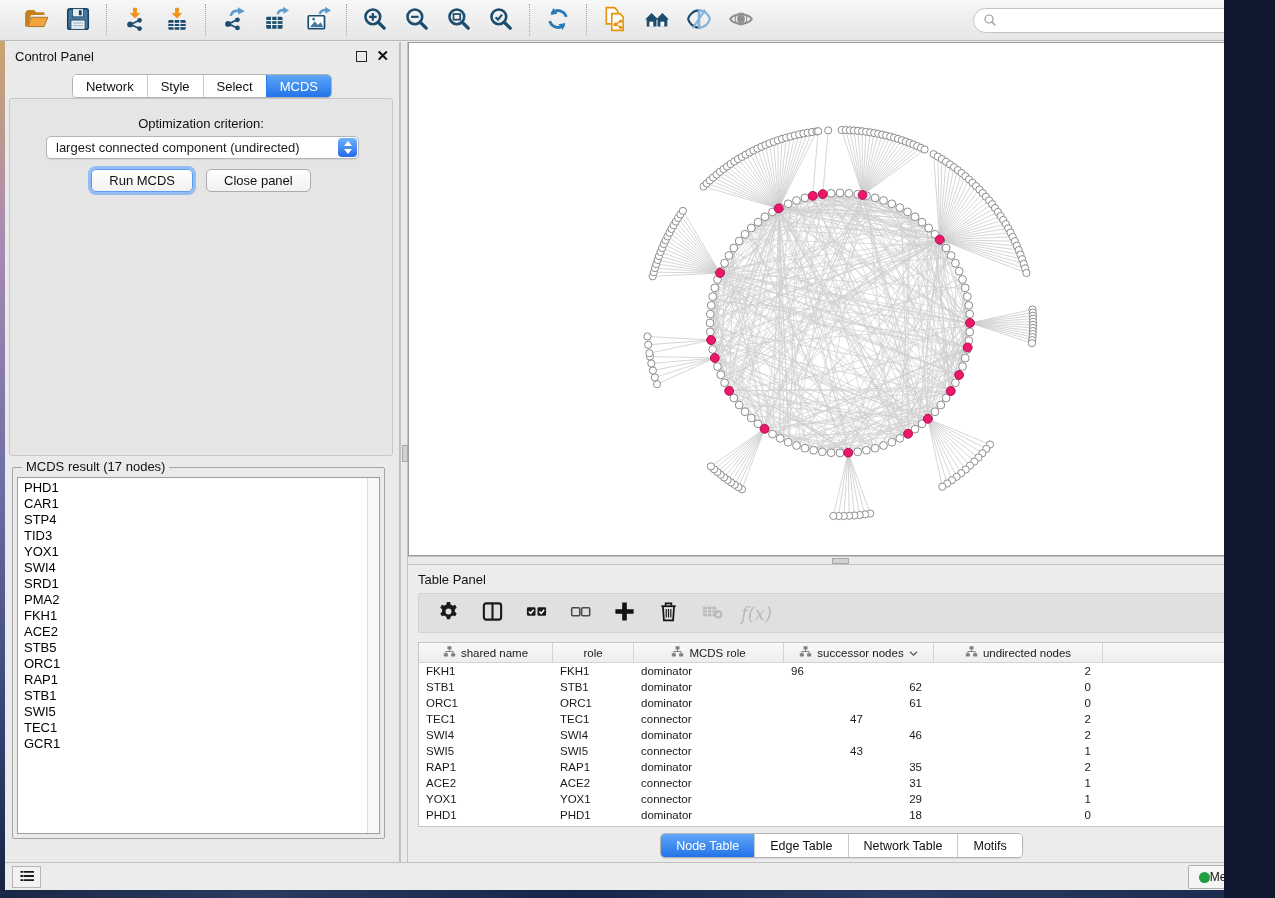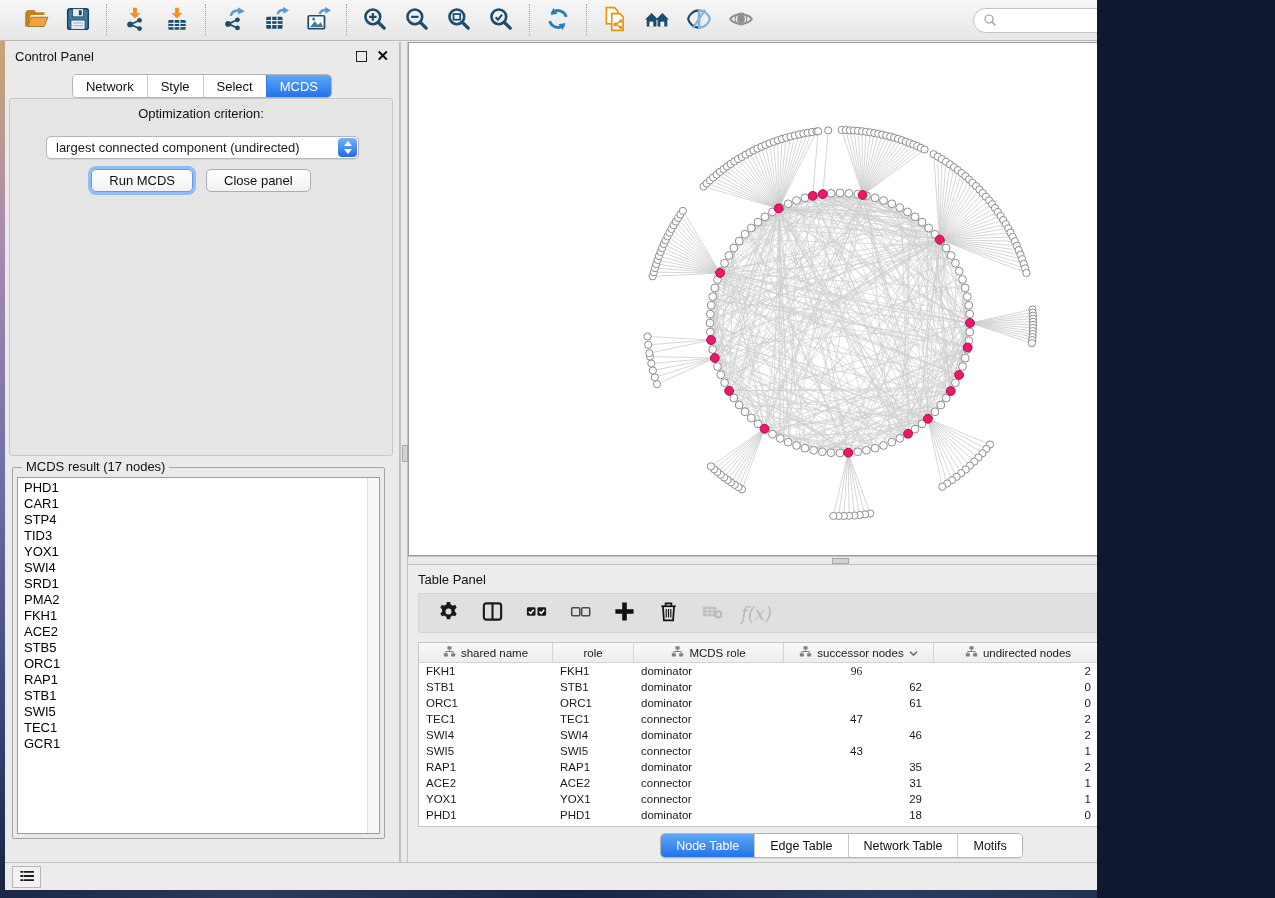--- a/index.html
+++ b/index.html
@@ -1,16 +1,16 @@
 <!DOCTYPE html>
 <html><head>
 <meta charset="utf-8">
 <style>
   html,body{margin:0;padding:0;background:#10182f;}
-  .screen{position:relative;width:1097px;height:898px;overflow:hidden;
+  .screen{position:relative;width:1224px;height:898px;overflow:hidden;
     font-family:"Liberation Sans",sans-serif;color:#1a1a1a;background:#ececec;}
   
   .wp-left{position:absolute;left:0;top:41px;width:5px;height:857px;
     background:linear-gradient(#c9a570,#ab8cb1 22%,#6d6ea5 52%,#31406f 82%,#17223f);}
   .wp-bottom{position:absolute;left:0;top:890px;width:1275px;height:8px;
     background:linear-gradient(90deg,#1a2746,#2b3a5e 20%,#18254a 45%,#2b3a60 70%,#1c2a4e);}
   
   .toolbar{position:absolute;left:0;top:0;width:1275px;height:41px;box-sizing:border-box;
     background:linear-gradient(#f7f7f7,#e6e6e6);border-bottom:1px solid #b9b9b9;
     display:flex;align-items:center;padding:0 8px;}
@@ -34,21 +34,21 @@
   .seg{display:flex;border:1px solid #b3b3b3;border-radius:5px;background:#fff;overflow:hidden;
     box-shadow:0 1px 1px rgba(0,0,0,.08);}
   .seg-tab{display:flex;align-items:center;padding:0 13px;background:#fff;color:#111;
     border-left:1px solid #c9c9c9;cursor:default;}
   .seg-tab:first-child{border-left:none;}
   .seg-tab.active{background:linear-gradient(#5fa7f9,#2273e8);color:#fff;border-left-color:#2d7ce4;}
   .cp-tabs{top:32px;}
   .cp-tabs .seg{height:22px;font-size:13px;}
   .cp-body{position:absolute;left:4px;top:56px;width:384px;height:358px;box-sizing:border-box;
     background:#e5e5e5;border:1px solid #c7c7c7;border-radius:3px;}
-  .opt-label{margin-top:7px;text-align:center;font-size:13px;color:#111;}
+  .opt-label{margin-top:17px;text-align:center;font-size:13px;color:#111;}
   .opt-select{position:absolute;left:36px;top:37px;width:313px;height:23px;box-sizing:border-box;
     background:#fff;border:1px solid #b4b4b4;border-radius:5px;display:flex;align-items:center;
     font-size:13px;padding-left:9px;box-shadow:0 1px 1px rgba(0,0,0,.07);}
   .opt-stepper{position:absolute;right:1px;top:1px;bottom:1px;width:19px;border-radius:4px;
     background:linear-gradient(#72b3fc,#2469e9);display:flex;flex-direction:column;
     align-items:center;justify-content:center;gap:3px;}
   .tri-up{width:0;height:0;border-left:4px solid transparent;border-right:4px solid transparent;
     border-bottom:5px solid #fff;}
   .tri-down{width:0;height:0;border-left:4px solid transparent;border-right:4px solid transparent;
     border-top:5px solid #fff;}
@@ -1284,21 +1284,21 @@
               </svg></span>
             <span>undirected nodes</span>
           </div>
           <div class="tp-hcell filler"></div>
         </div>
       <div id="tp-rows">
           <div class="tp-row">
             <div class="tp-cell" style="width: 134px; text-align: left;">FKH1</div>
             <div class="tp-cell" style="width: 81px; text-align: left;">FKH1</div>
             <div class="tp-cell" style="width: 150px; text-align: left;">dominator</div>
-            <div class="tp-cell" style="width: 150px; text-align: center; padding-right: 12px; font-family: Liberation Serif, serif;">96</div>
+            <div class="tp-cell" style="width: 150px; text-align: left; padding-right: 12px;">96</div>
             <div class="tp-cell" style="width: 169px; text-align: right; padding-right: 12px;">2</div>
           </div>
           <div class="tp-row">
             <div class="tp-cell" style="width: 134px; text-align: left;">STB1</div>
             <div class="tp-cell" style="width: 81px; text-align: left;">STB1</div>
             <div class="tp-cell" style="width: 150px; text-align: left;">dominator</div>
             <div class="tp-cell" style="width: 150px; text-align: right; padding-right: 12px;">62</div>
             <div class="tp-cell" style="width: 169px; text-align: right; padding-right: 12px;">0</div>
           </div>
           <div class="tp-row">

